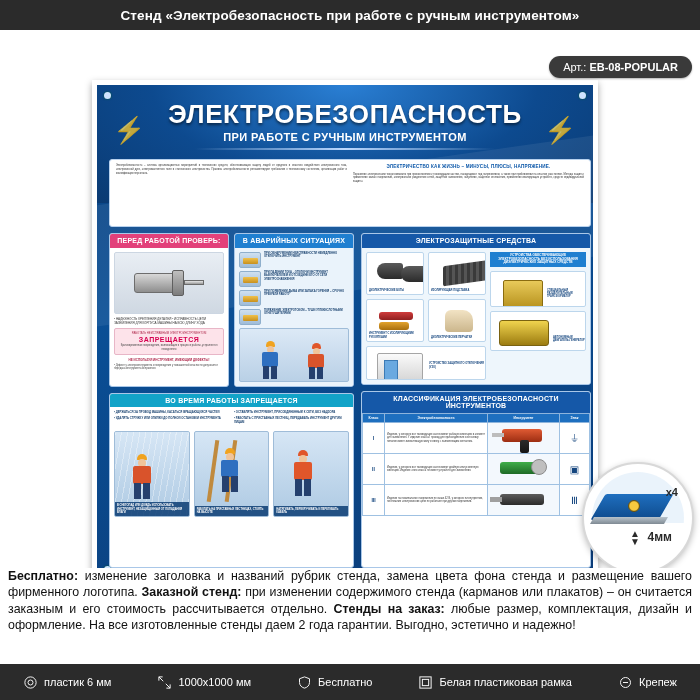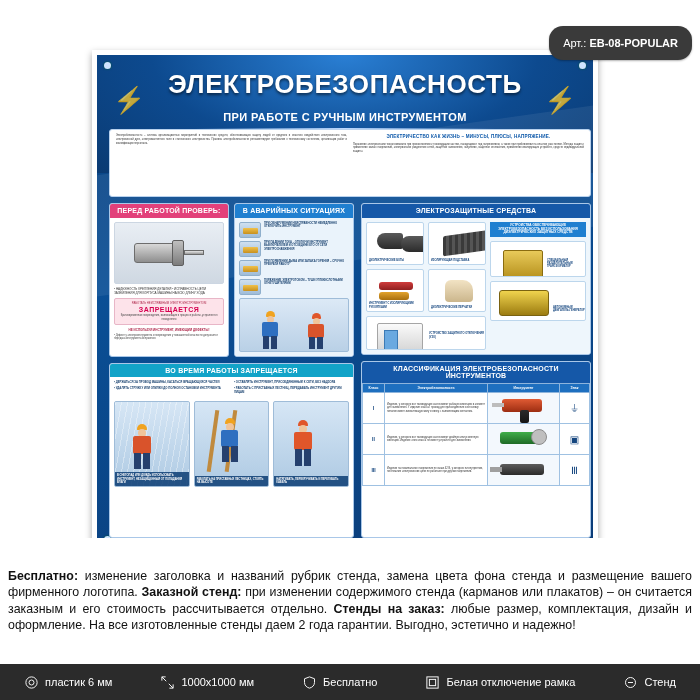--- a/index.html
+++ b/index.html
@@ -20,21 +20,21 @@
   }
 
   
   .stand-area {
     position:relative; width:700px; height:538px; background:#fff;
     overflow:hidden;
   }
   .art-badge {
     position:absolute; right:8px; top:26px;
     background:#3a3a3a; color:#fff; border-radius:14px;
-    padding:11px 14px; font-size:11px; z-index:40;
+    padding:5px 14px; font-size:11px; z-index:40;
     box-shadow:0 1px 2px rgba(0,0,0,.3);
   }
   .art-badge b { font-weight:bold; }
 
   
   .board {
     position:absolute; left:92px; top:50px; width:506px; height:505px;
     background:linear-gradient(160deg,#0b3f7a 0%,#0a4f96 35%,#0b3c78 100%);
     border:5px solid #ffffff;
     box-shadow:0 3px 7px rgba(0,0,0,.35);
@@ -55,21 +55,21 @@
   .bolt-ico{
     position:absolute; color:#6fb3f2; font-size:26px; opacity:.75;
   }
 
   .title-wrap{ position:absolute; left:0; right:0; top:14px; text-align:center; z-index:5;}
   .title-main{
     font-size:26px; font-weight:bold; color:#ffffff; letter-spacing:.6px;
     text-shadow:0 2px 3px rgba(0,0,0,.55);
   }
   .title-sub{
-    margin-top:11px; font-size:11px; font-weight:bold; color:#ffffff; letter-spacing:.4px;
+    margin-top:1px; font-size:11px; font-weight:bold; color:#ffffff; letter-spacing:.4px;
   }
   .title-rule{
     width:300px;height:2px;margin:5px auto 0;
     background:linear-gradient(90deg,rgba(255,255,255,0),#bcd9ff,rgba(255,255,255,0));
   }
 
   
   .intro{
     position:absolute; left:12px; top:74px; width:482px; height:68px;
     background:#ffffff; border:1px solid #b9d2ee; border-radius:3px;
@@ -279,20 +279,23 @@
   }
   .fitem{ display:flex; align-items:center; gap:6px; }
   .fico{ width:15px;height:15px; display:inline-block; position:relative; opacity:.95;}
   svg.ic{ width:15px;height:15px; fill:none; stroke:#ffffff; stroke-width:1.6;}
 </style>
 </head>
 <body>
 
 <div class="page">
 
+  <div class="topbar">
+    <span>Стенд «Электробезопасность при работе с ручным инструментом»</span>
+  </div>
 
   <div class="stand-area">
 
     <div class="art-badge">
       <span>Арт.:</span>
       <b>EB-08-POPULAR</b>
     </div>
 
     <div class="board">
       <div class="swoosh" style="top:86px"></div>
@@ -528,20 +531,29 @@
                   <td class="sign">Ⅲ</td>
                 </tr>
               </tbody>
             </table>
           </div>
         </div>
       </div>
 
     </div>
 
+    <div class="thick">
+      <div class="thick-inner"></div>
+      <div class="plate"></div>
+      <div class="plate-edge"></div>
+      <div class="screwhole"></div>
+      <div class="x4">x4</div>
+      <div class="arrows">▲<br>▼</div>
+      <div class="mm">4мм</div>
+    </div>
   </div>
 
   <div class="desc">
     <b>Бесплатно:</b><span> изменение заголовка и названий рубрик стенда, замена цвета фона стенда и размещение вашего фирменного логотипа. </span><b>Заказной стенд:</b><span> при изменении содержимого стенда (карманов или плакатов) – он считается заказным и его стоимость рассчитывается отдельно. </span><b>Стенды на заказ:</b><span> любые размер, комплектация, дизайн и оформление. На все изготовленные стенды даем 2 года гарантии. Выгодно, эстетично и надежно!</span>
   </div>
 
   <div class="footer">
     <div class="fitem">
       <span class="fico">
         <svg class="ic" viewBox="0 0 24 24">
@@ -567,26 +579,26 @@
       </span>
       <span>Бесплатно</span>
     </div>
     <div class="fitem">
       <span class="fico">
         <svg class="ic" viewBox="0 0 24 24">
             <rect x="3" y="3" width="18" height="18"></rect>
             <rect x="7" y="7" width="10" height="10"></rect>
           </svg>
       </span>
-      <span>Белая отключение рамка</span>
+      <span>Белая пластиковая рамка</span>
     </div>
     <div class="fitem">
       <span class="fico">
         <svg class="ic" viewBox="0 0 24 24">
             <circle cx="12" cy="12" r="8"></circle>
             <path d="M8 12h8"></path>
           </svg>
       </span>
-      <span>Стенд</span>
+      <span>Крепеж</span>
     </div>
   </div>
 
 </div>
 
 </body></html>

